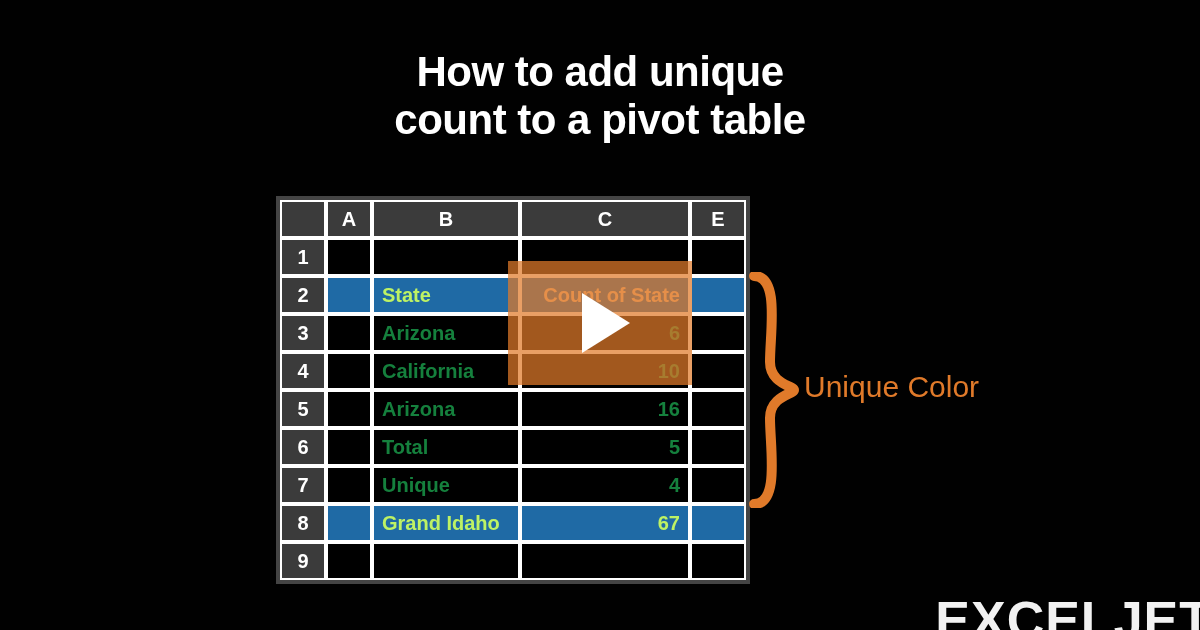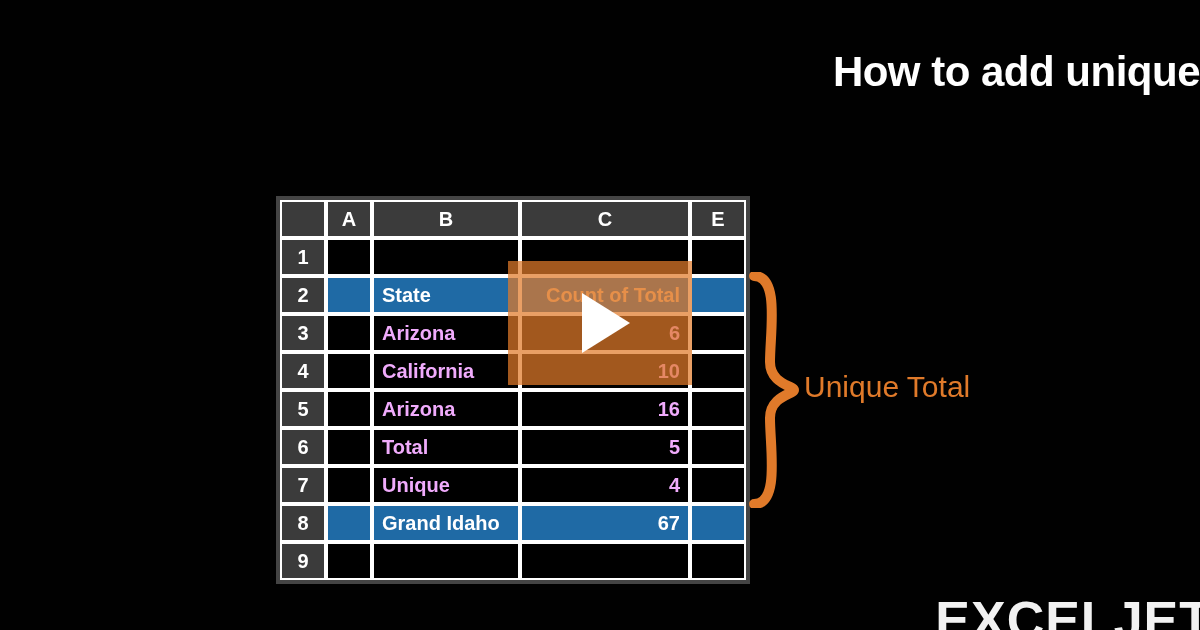--- a/index.html
+++ b/index.html
@@ -5,21 +5,21 @@
   * { box-sizing: border-box; margin: 0; padding: 0; }
   html, body { width: 1200px; height: 630px; overflow: hidden; }
   body {
     background: #010101;
     font-family: "Segoe UI", "Helvetica Neue", Arial, sans-serif;
     color: #fff;
     position: relative;
   }
 
   .title {
-    text-align: right;
+    text-align: center;
     font-weight: 700;
     font-size: 42px;
     line-height: 1.15;
     letter-spacing: -0.5px;
     padding-top: 48px;
     color: #fff;
   }
 
   .table-wrap {
     position: absolute;
@@ -58,25 +58,25 @@
   }
 
   
   th.rownum {
     background: #3b3b3b;
     color: #fff;
     text-align: center;
     font-weight: 700;
   }
 
-  td { background: #000; color: #f0abfc; }
+  td { background: #000; color: #15803d; }
   td.left  { text-align: left; }
   td.right { text-align: right; padding-right: 14px; }
 
-  tr.hl td { background: #1f6aa5; color: #ffffff; }
+  tr.hl td { background: #1f6aa5; color: #bef264; }
   tr.hl-head td.b { font-weight: 700; }
   tr.hl-head td.c { color: #f2c59a; }
 
   
   .brace-wrap {
     position: absolute;
     left: 746px;
     top: 272px;
     width: 60px;
     height: 236px;
@@ -124,20 +124,21 @@
     letter-spacing: 1px;
     opacity: 0.95;
     white-space: nowrap;
   }
 </style>
 </head>
 <body>
 
 <div class="title">
   <span>How to add unique</span><br>
+  <span>count to a pivot table</span>
 </div>
 
 <div class="table-wrap">
   <table class="pivot">
     <colgroup>
       <col class="cRowHead">
         <col class="cA">
         <col class="cB">
         <col class="cC">
         <col class="cE">
@@ -154,21 +155,21 @@
       <th class="rownum">1</th>
       <td></td>
       <td></td>
       <td></td>
       <td></td>
     </tr>
     <tr class="hl hl-head">
       <th class="rownum">2</th>
       <td></td>
       <td class="left b">State</td>
-      <td class="right c">Count of Total</td>
+      <td class="right c">Count of State</td>
       <td></td>
     </tr>
     <tr>
       <th class="rownum">3</th>
       <td></td>
       <td class="left">Arizona</td>
       <td class="right">6</td>
       <td></td>
     </tr>
     <tr>
@@ -219,19 +220,19 @@
 
 <div class="brace-wrap">
   <svg class="brace-svg" width="60" height="236" viewBox="0 0 60 236">
     <path d="M8 4
              C34 4 24 60 24 90
              C24 112 48 114 48 118
              C48 122 24 124 24 146
              C24 176 34 232 8 232" fill="none" stroke="#e07a2a" stroke-width="10" stroke-linecap="round"></path>
   </svg>
 </div>
-<div class="brace-label">Unique Total</div>
+<div class="brace-label">Unique Color</div>
 
 <div class="play-btn">
   <div class="play-tri"></div>
 </div>
 
 <div class="brand">EXCELJET</div>
 
 </body></html>

